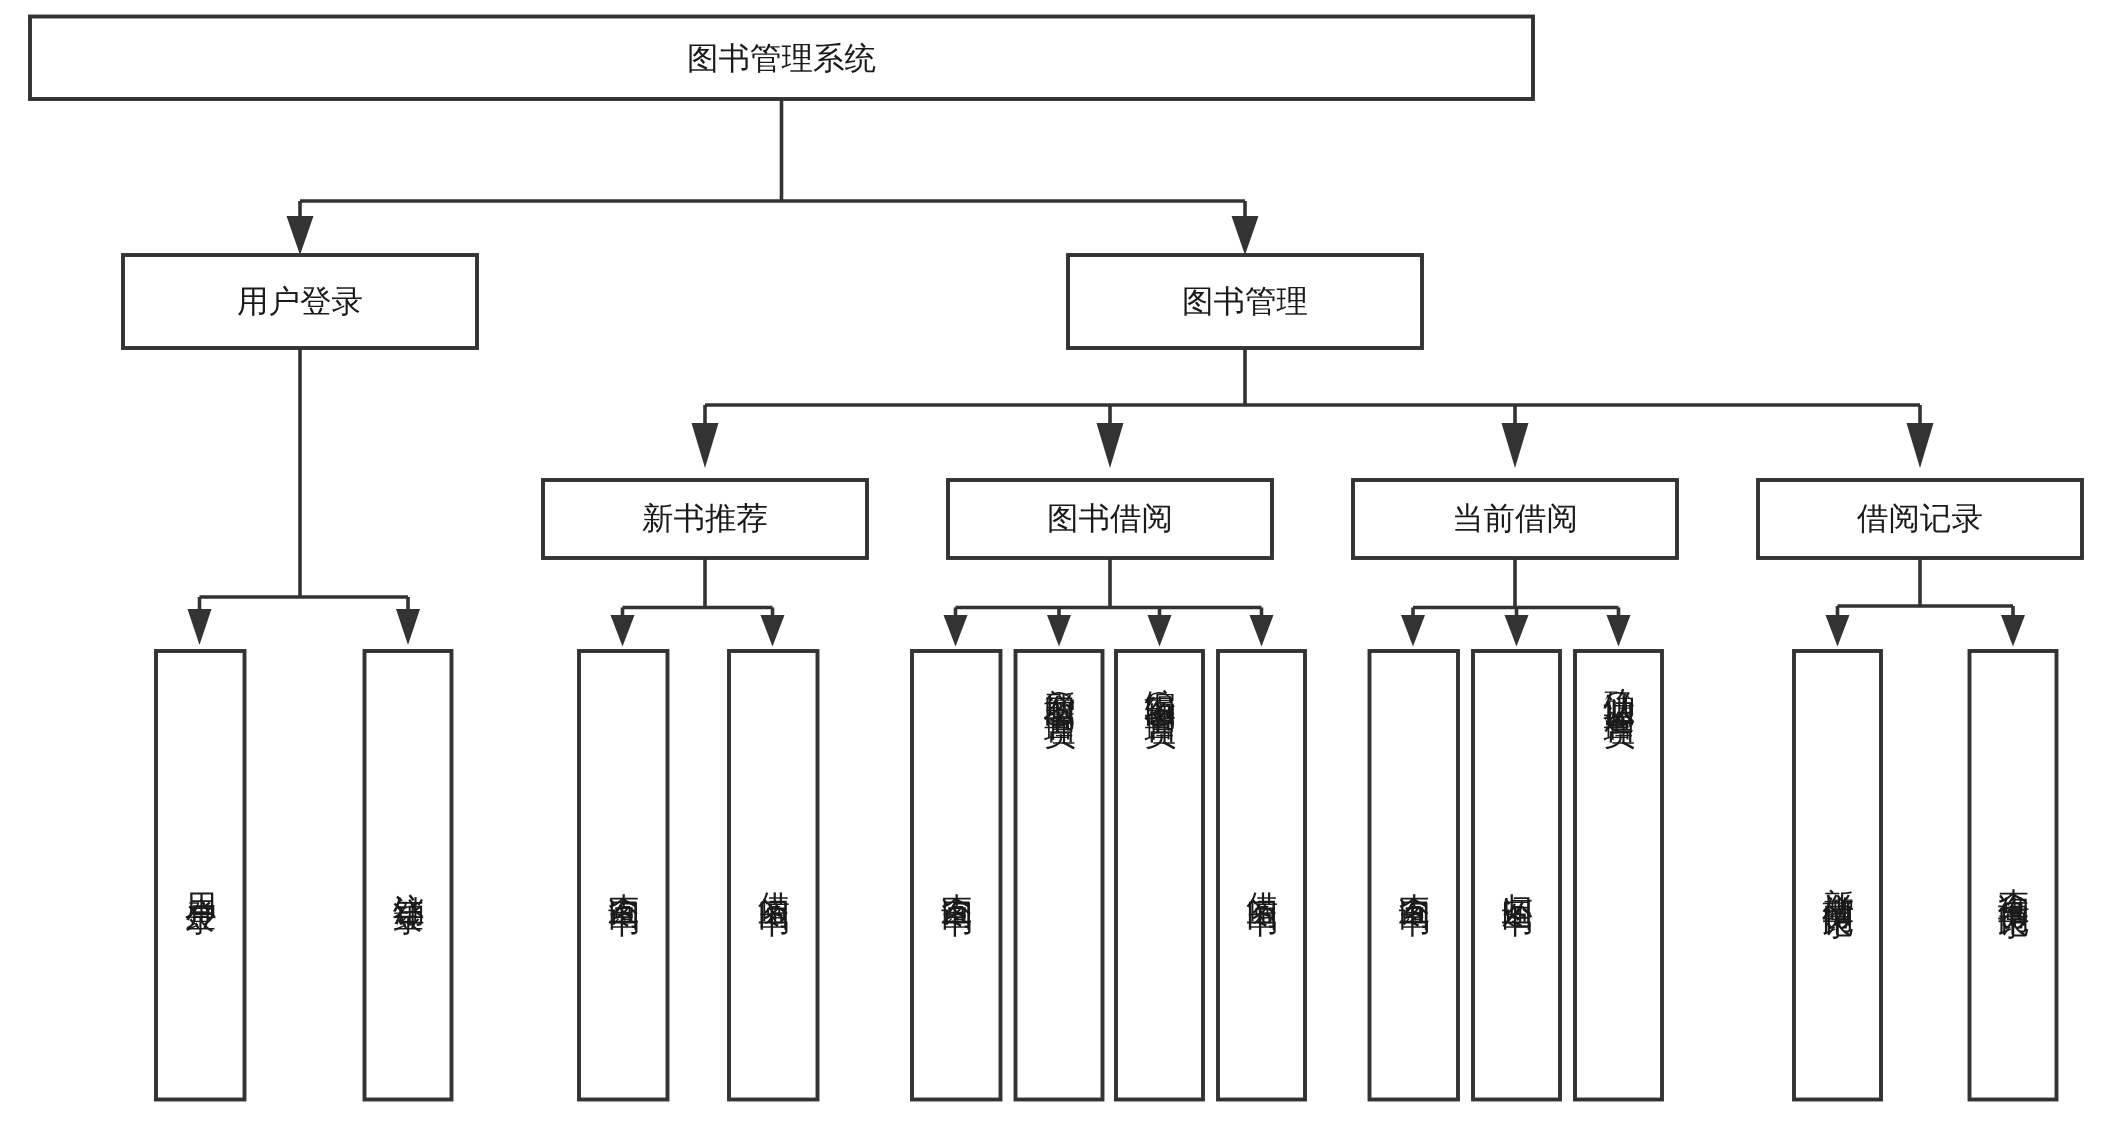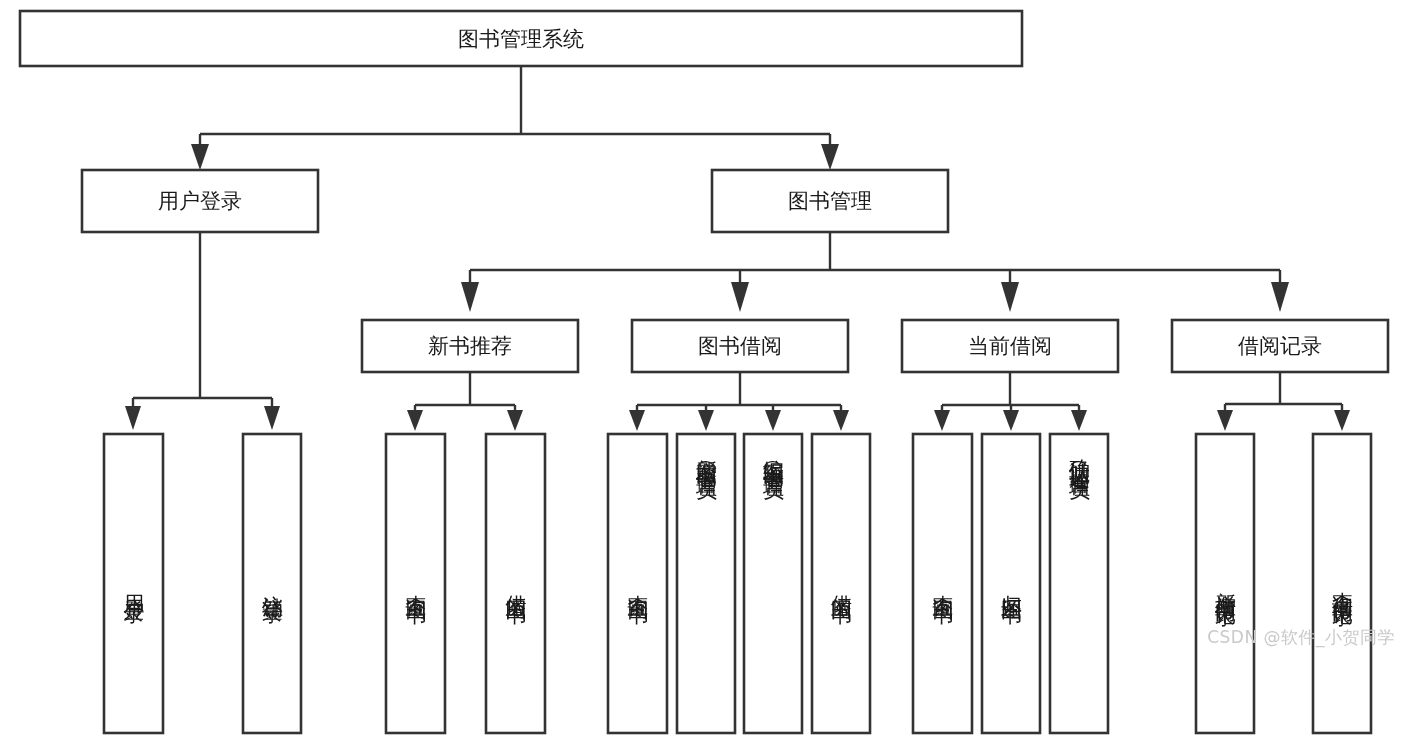--- a/index.html
+++ b/index.html
@@ -226,14 +226,13 @@
   <div class="vert-label-wrap" style="left:1050px; top:434px; width:58px; height:299px; align-items:flex-start;">
     <span class="vert-label" style="margin-top:8px;">确认归还（管理员）</span>
   </div>
   <div class="vert-label-wrap" style="left:1196px; top:434px; width:58px; height:299px;">
     <span class="vert-label">新增借阅记录</span>
   </div>
   <div class="vert-label-wrap" style="left:1313px; top:434px; width:58px; height:299px;">
     <span class="vert-label">查询借阅记录</span>
   </div>
 
-  <div id="watermark">CSDN @软件_小贺同学</div>
 </div>
 
 </body></html>

